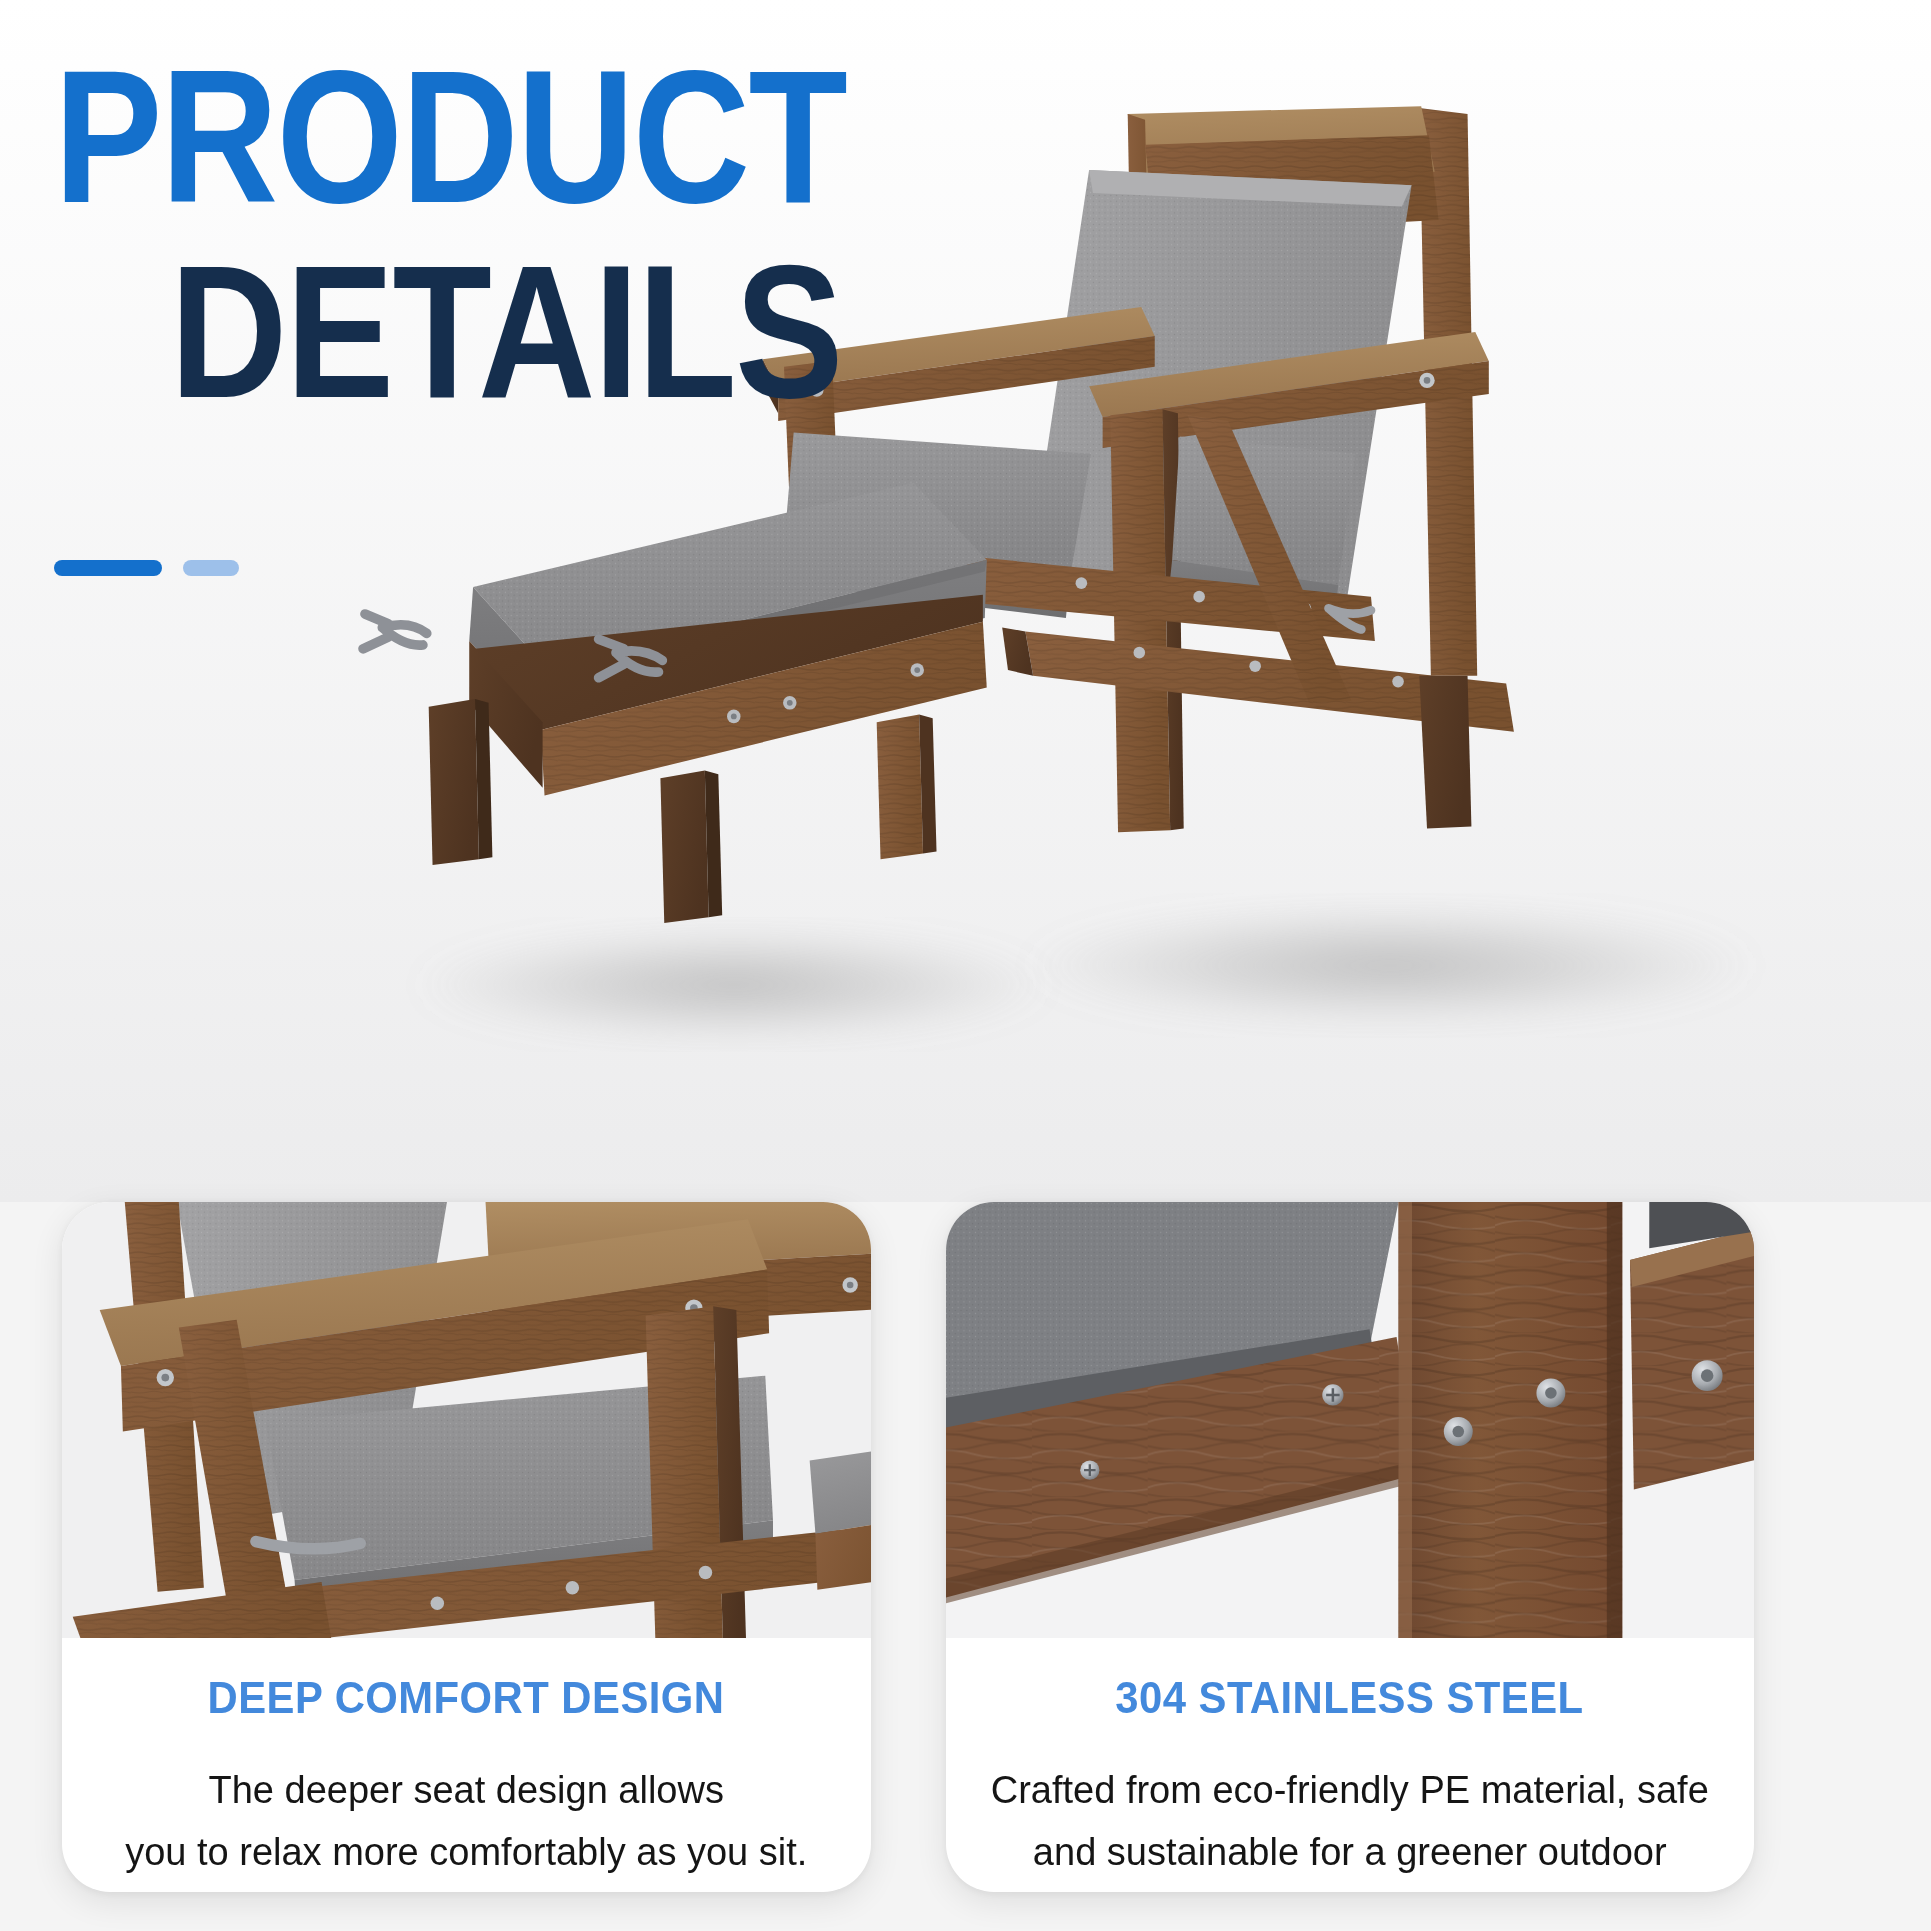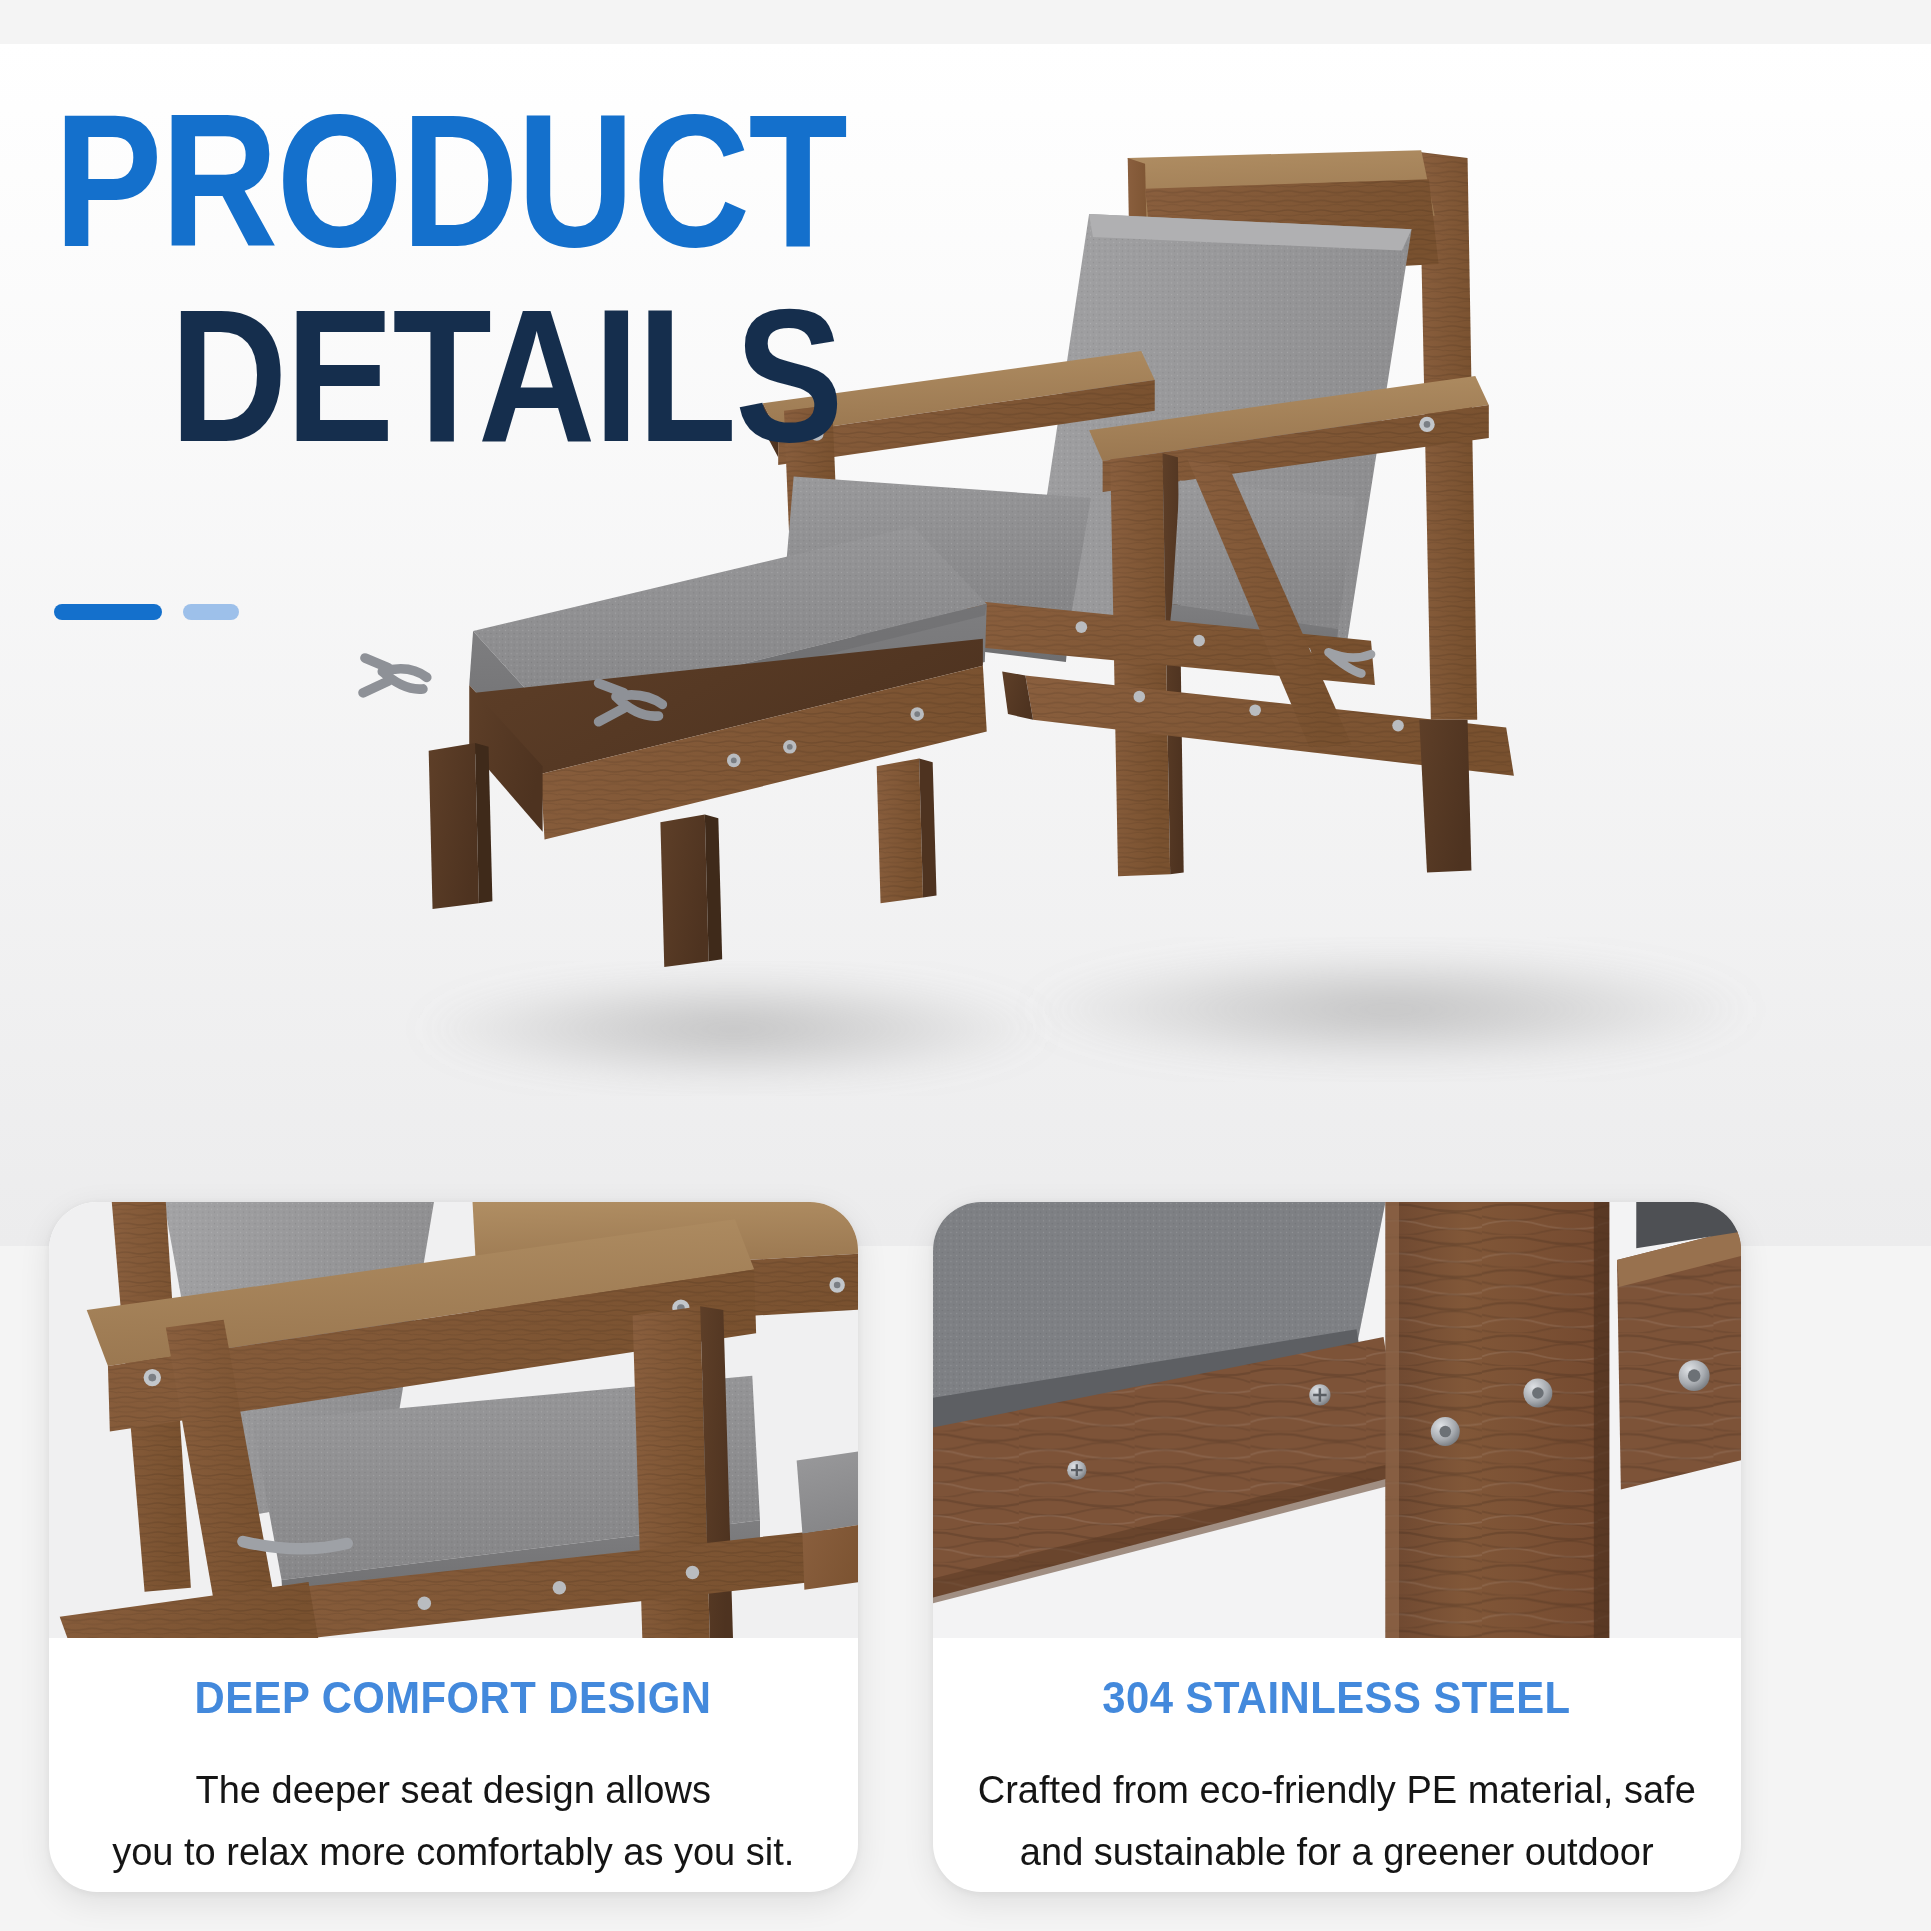--- a/index.html
+++ b/index.html
@@ -8,21 +8,20 @@
     background:#f4f4f4;
     font-family:"Liberation Sans", sans-serif;
     position:relative;
     overflow:hidden;
   }
 
   
   #hero {
     position:absolute; left:0; top:0; width:1931px; height:1202px;
     background:#ffffff;
-    margin-top:44px;
   }
   #hero-photo { position:absolute; left:0; top:0; width:1931px; height:1202px; }
 
   
   #title-block { position:absolute; left:54px; top:50px; z-index:5; }
   .title-line {
     font-weight:700;
     letter-spacing:-1.9px;
     line-height:0.92;
     transform:scaleX(0.86);
@@ -42,21 +41,21 @@
   #accent-row {
     position:absolute; left:54px; top:560px;
     display:flex; align-items:center; gap:21px; z-index:5;
   }
   .dash { border-radius:19.3px; height:16.4px; }
   #dash-long  { width:108px; background:#1470cc; }
   #dash-short { width:56px;  background:#9dc0ea; }
 
   
   #cards {
-    position:absolute; left:3px; top:1202px; width:1784px; height:729px;
+    position:absolute; left:16px; top:1202px; width:1784px; height:729px;
     display:flex; gap:75px; padding:0 46px;
   }
   .card {
     flex:1 1 0;
     background:#ffffff;
     border-radius:48px;
     box-shadow:0 9.7px 33px rgba(0,0,0,0.09), 0 1.9px 7.7px rgba(0,0,0,0.05);
     display:flex; flex-direction:column;
     overflow:hidden;
     height:690px;

